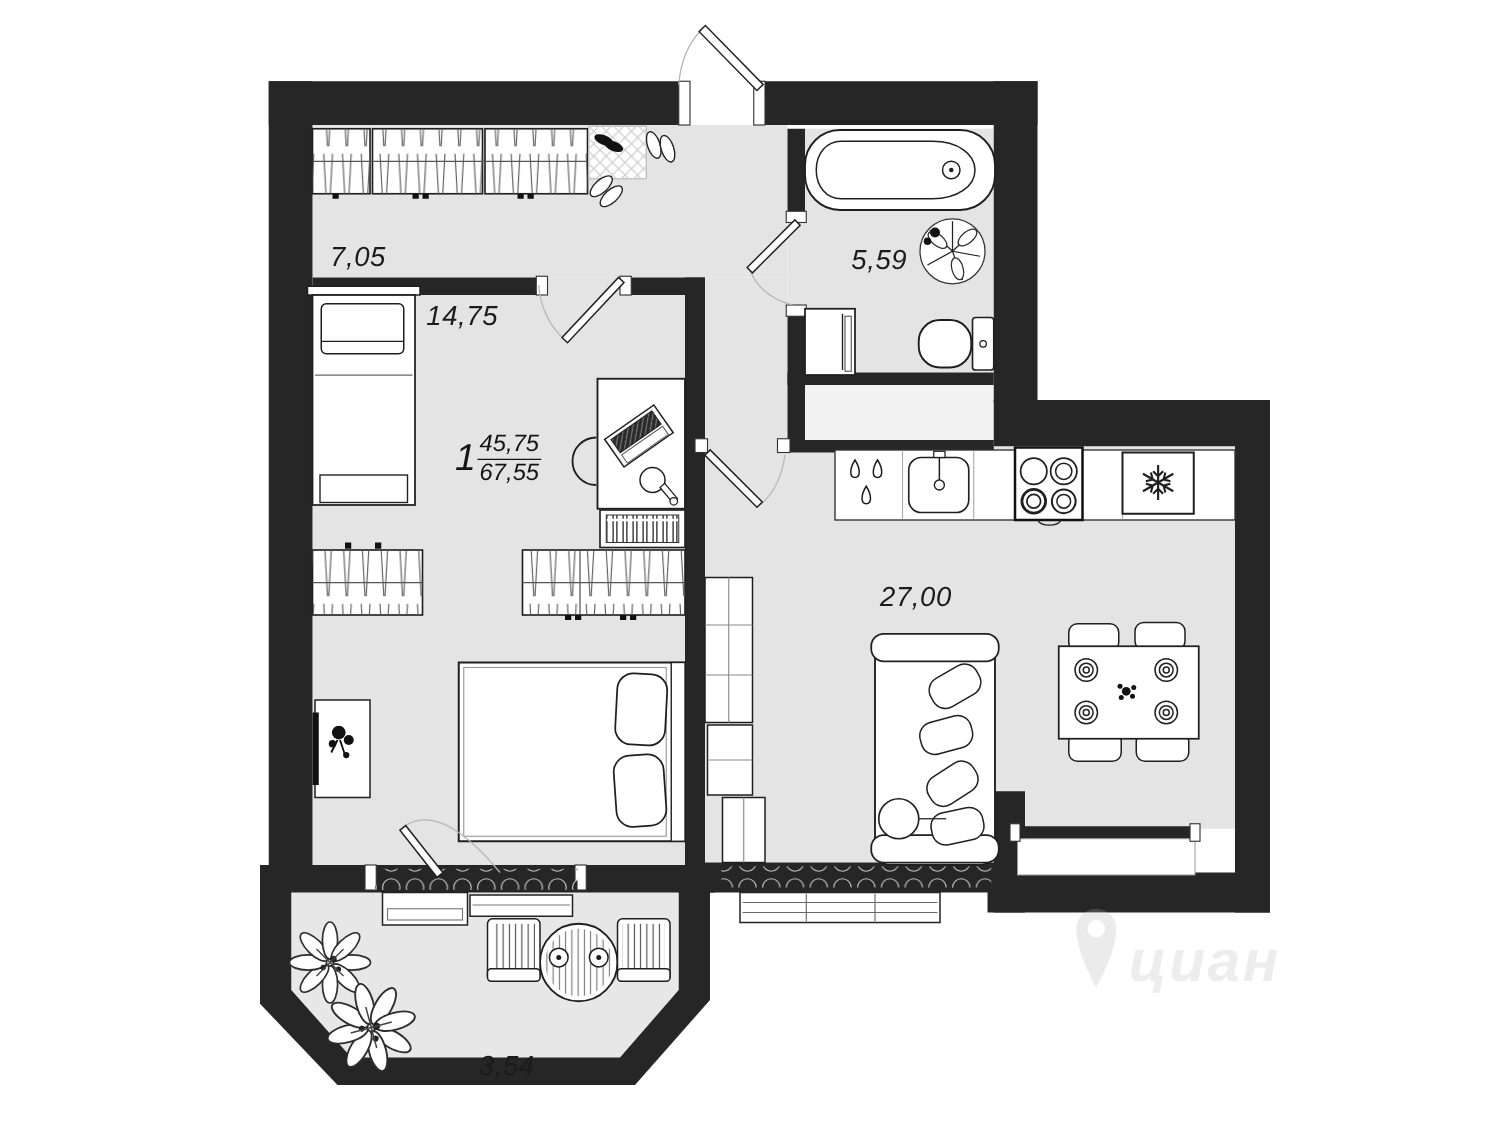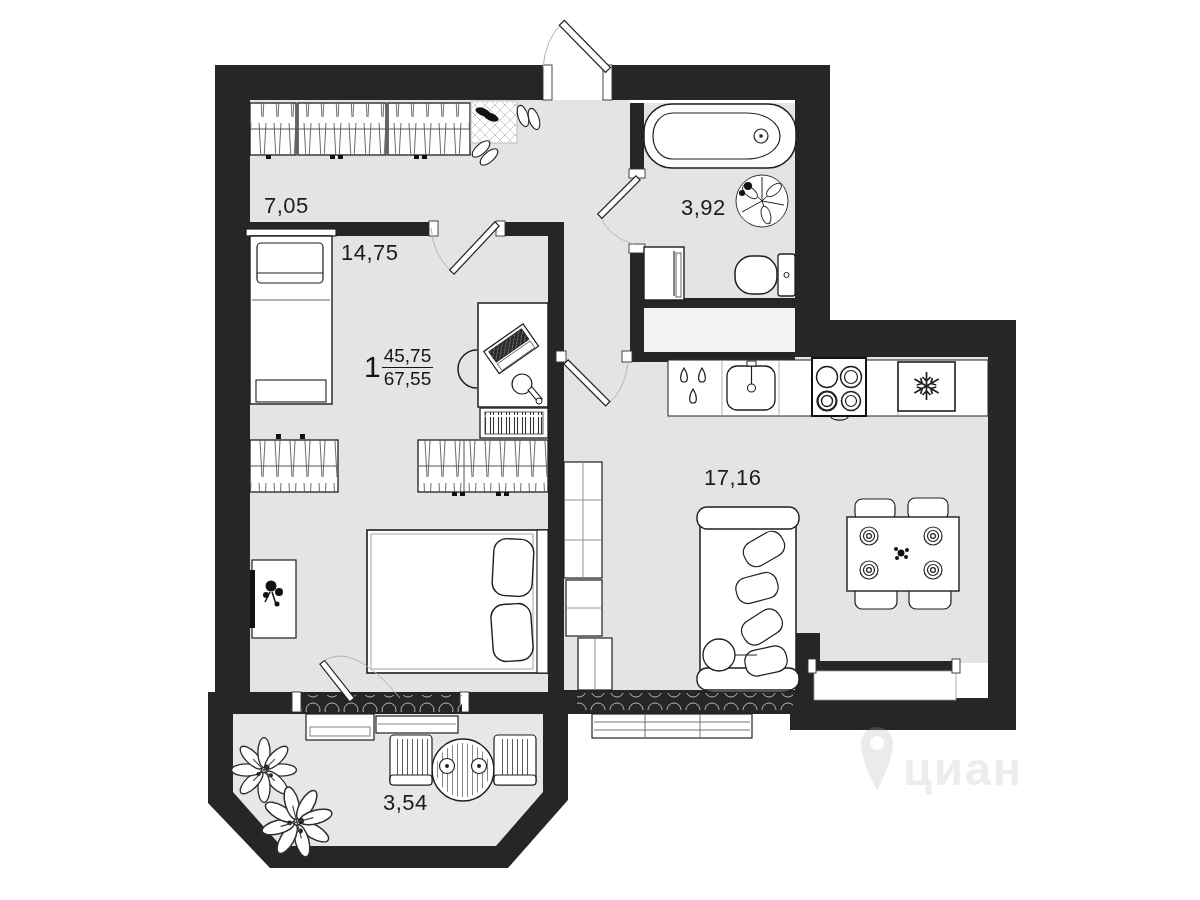--- a/index.html
+++ b/index.html
@@ -1,17 +1,17 @@
 <!DOCTYPE html>
 <html><head>
 <meta charset="utf-8">
 <style>
   html,body{margin:0;padding:0;background:#fff;}
   .stage{position:relative;width:1200px;height:900px;background:#fff;overflow:hidden;
-         font-family:"Liberation Sans", sans-serif;}
+         font-family:"Liberation Sans", sans-serif;font-style:italic;}
   .stage svg{position:absolute;left:0;top:0;}
   .room-label{position:absolute;font-size:22px;color:#1b1b1b;letter-spacing:.5px;white-space:nowrap;}
   .apt-label{position:absolute;left:364px;top:346px;display:flex;align-items:center;color:#141414;}
   .apt-label .num{font-size:30px;line-height:1;}
   .apt-label .frac{display:flex;flex-direction:column;align-items:center;font-size:19px;line-height:1.05;margin-left:1px;text-align:right;}
   .apt-label .frac .top{border-bottom:1.6px solid #141414;padding:0 2px 1px 2px;}
   .apt-label .frac .bot{padding:1px 2px 0 2px;}
   .watermark-text{position:absolute;left:903px;top:741px;font-size:47px;font-weight:bold;
                   color:#ededed;letter-spacing:2px;}
 </style>
@@ -417,23 +417,23 @@
   <g>
     <path d="M877,790 C870,777 861,758 861,743 A16,16 0 1 1 893,743 C893,758 884,777 877,790 Z
              M877,736 a7,7 0 1 0 0.01,0 Z" fill="#474747" fill-rule="evenodd" clip-path="url(#clipWallArea)"></path>
     <path d="M877,790 C870,777 861,758 861,743 A16,16 0 1 1 893,743 C893,758 884,777 877,790 Z
              M877,736 a7,7 0 1 0 0.01,0 Z" fill="#ebebeb" fill-rule="evenodd" clip-path="url(#clipBelowWall)"></path>
   </g>
 </svg>
 
 <div class="room-label" style="left:264px;top:193px">7,05</div>
 <div class="room-label" style="left:341px;top:240px">14,75</div>
-<div class="room-label" style="left:681px;top:195px">3,92</div>
-<div class="room-label" style="left:704px;top:465px">17,16</div>
-<div class="room-label" style="left:383px;top:790px">3,54</div>
+<div class="room-label" style="left:681px;top:195px">5,59</div>
+<div class="room-label" style="left:704px;top:465px">27,00</div>
+<div class="room-label" style="left:383px;top:840px">3,54</div>
 
 <div class="apt-label">
   <span class="num">1</span>
   <span class="frac">
     <span class="top">45,75</span>
     <span class="bot">67,55</span>
   </span>
 </div>
 
 <div class="watermark-text">циан</div>

